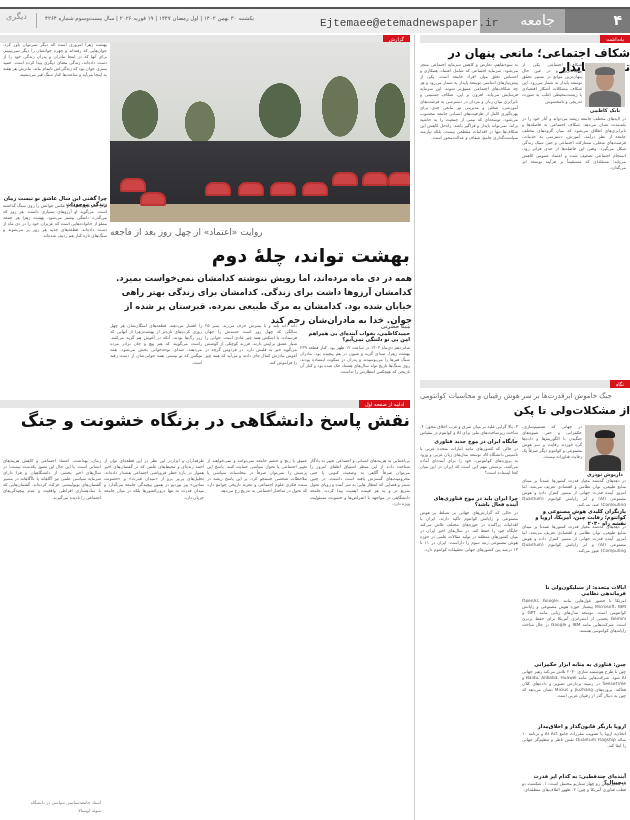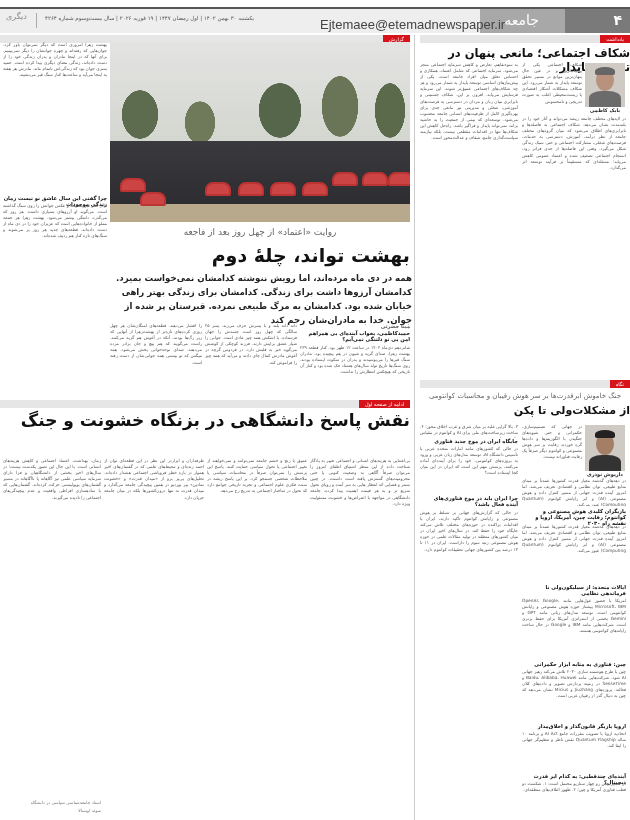--- a/index.html
+++ b/index.html
@@ -1,22 +1,22 @@
 <!DOCTYPE html>
 <html><head>
 <meta charset="utf-8">
 <style>
   * { box-sizing: border-box; margin: 0; padding: 0; }
   html, body { width: 630px; height: 820px; background: #ffffff; overflow: hidden; }
   body { font-family: "DejaVu Sans", sans-serif; color: #222; position: relative; }
 
   .topbar { position: absolute; left: 0; top: 7px; width: 630px; height: 26px; border-top: 2px solid #555; background: #eeeeee; }
   .topbar .pagenum { position: absolute; right: 0; top: 0; width: 65px; height: 24px; background: #7a7a7a; color: #fff; font-size: 14px; font-weight: bold; text-align: right; padding: 3px 8px 0 0; }
-  .topbar .section { position: absolute; right: 65px; top: 0; width: 85px; height: 24px; background: #a8a8a8; color: #fff; font-size: 14px; text-align: right; padding: 3px 26px 0 0; }
-  .topbar .email { position: absolute; left: 320px; top: 8px; font-size: 13px; color: #444; font-family: Liberation Sans, sans-serif; }
+  .topbar .section { position: absolute; right: 65px; top: 0; width: 85px; height: 24px; background: #a8a8a8; color: #fff; font-size: 14px; text-align: right; padding: 3px 10px 0 0; }
+  .topbar .email { position: absolute; left: 320px; top: 8px; font-size: 11px; color: #444; font-family: Liberation Mono, monospace; }
   .topbar .date { position: absolute; left: 45px; top: 6px; font-size: 5.5px; color: #555; direction: rtl; }
   .topbar .logo { position: absolute; left: 6px; top: 3px; font-size: 8px; color: #888; }
   .topbar .divider { position: absolute; left: 36px; top: 4px; width: 1px; height: 15px; background: #aaa; }
 
   .secbar { position: absolute; height: 8px; background: #e6e6e6; }
   .secbar .tag { position: absolute; right: 0; top: 0; height: 8px; background: #d8121b; color: #fff; font-size: 5px; padding: 0 6px; line-height: 8px; }
 
   .col-divider { position: absolute; background: #ccc; width: 1px; }
 
   .txt { position: absolute; direction: rtl; text-align: justify; font-size: 4.3px; line-height: 6.1px; color: #555; overflow: hidden; }
@@ -26,21 +26,21 @@
   .photo .trees { position: absolute; left: 0; top: 18%; width: 100%; height: 45%; background:
       radial-gradient(ellipse 30px 40px at 30px 50%, #5d6b4f 60%, transparent 61%),
       radial-gradient(ellipse 25px 35px at 90px 60%, #6f7a5a 60%, transparent 61%),
       radial-gradient(ellipse 35px 45px at 170px 45%, #56664a 60%, transparent 61%),
       radial-gradient(ellipse 30px 50px at 230px 40%, #6a7456 60%, transparent 61%),
       radial-gradient(ellipse 25px 45px at 280px 45%, #5c6a4c 60%, transparent 61%); }
   .photo .crowd { position: absolute; left: 0; top: 55%; width: 100%; height: 45%; background: linear-gradient(#3a3a3e, #2a2a2e); }
   .photo .ground { position: absolute; left: 0; bottom: 0; width: 100%; height: 10%; background: #b8a98c; }
   .chair { position: absolute; width: 26px; height: 14px; border: 2px solid #b33; border-radius: 8px 8px 2px 2px; background: #c44; }
 
-  .kicker { position: absolute; direction: rtl; text-align: center; color: #666; }
+  .kicker { position: absolute; direction: rtl; text-align: left; color: #666; }
   .headline { position: absolute; direction: rtl; text-align: right; color: #111; font-weight: bold; }
   .lede { position: absolute; direction: rtl; text-align: right; color: #222; font-weight: bold; }
 
   .avatar { position: absolute; background: #cfcac4; overflow: hidden; }
   .avatar .head { position: absolute; border-radius: 50%; }
   .avatar .body { position: absolute; border-radius: 40% 40% 0 0; }
   .caption { position: absolute; direction: rtl; font-size: 5px; font-weight: bold; color: #222; text-align: center; }
   .subhead { position: absolute; direction: rtl; font-size: 5.2px; font-weight: bold; color: #111; }
 </style>
 </head>

